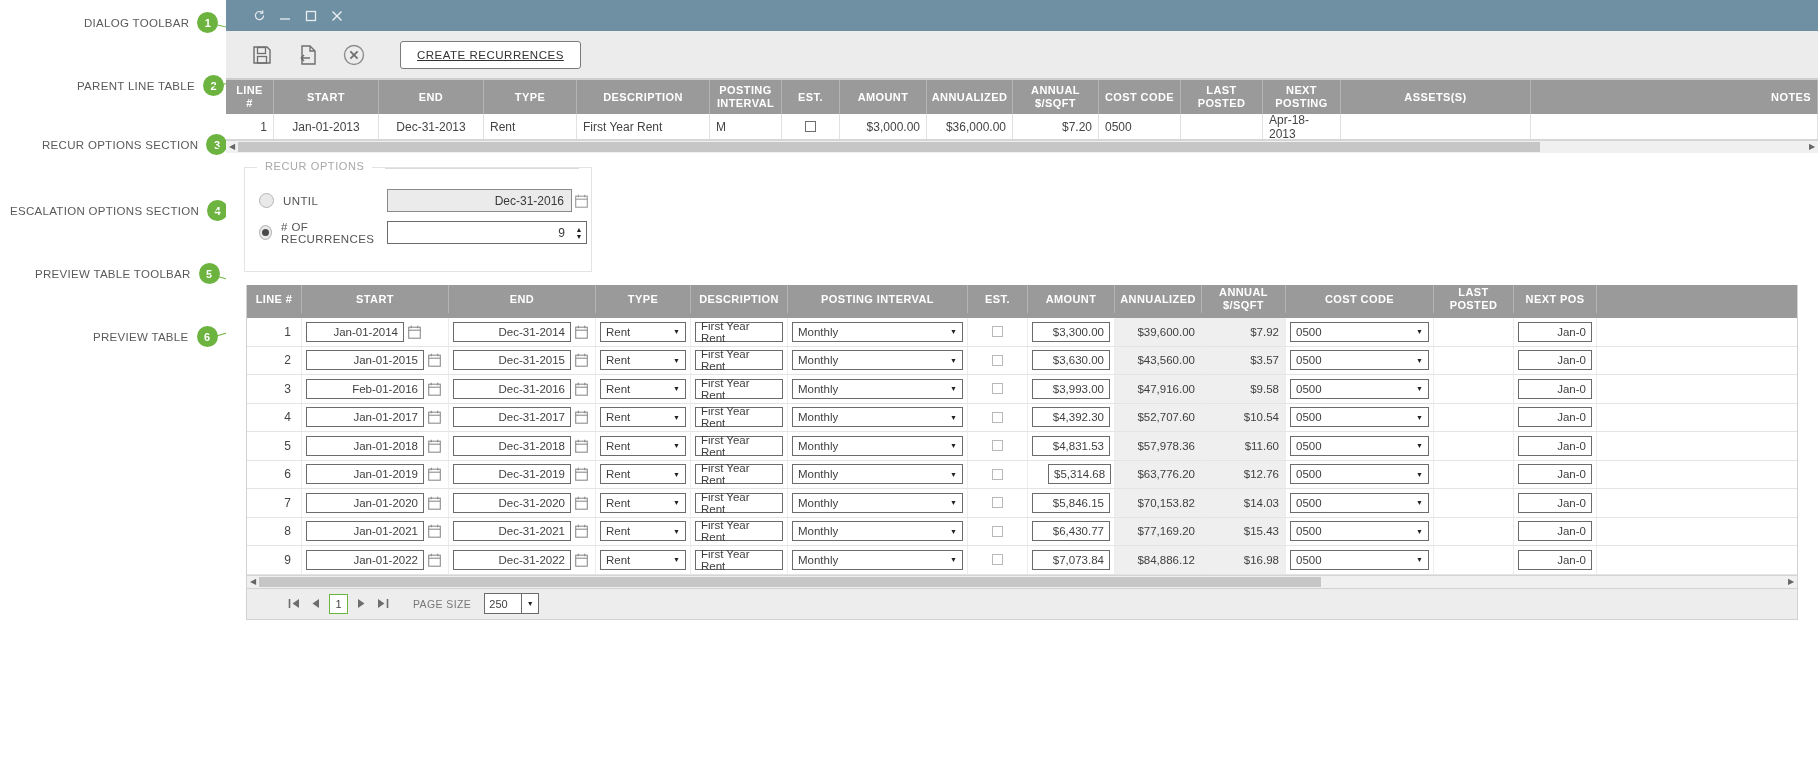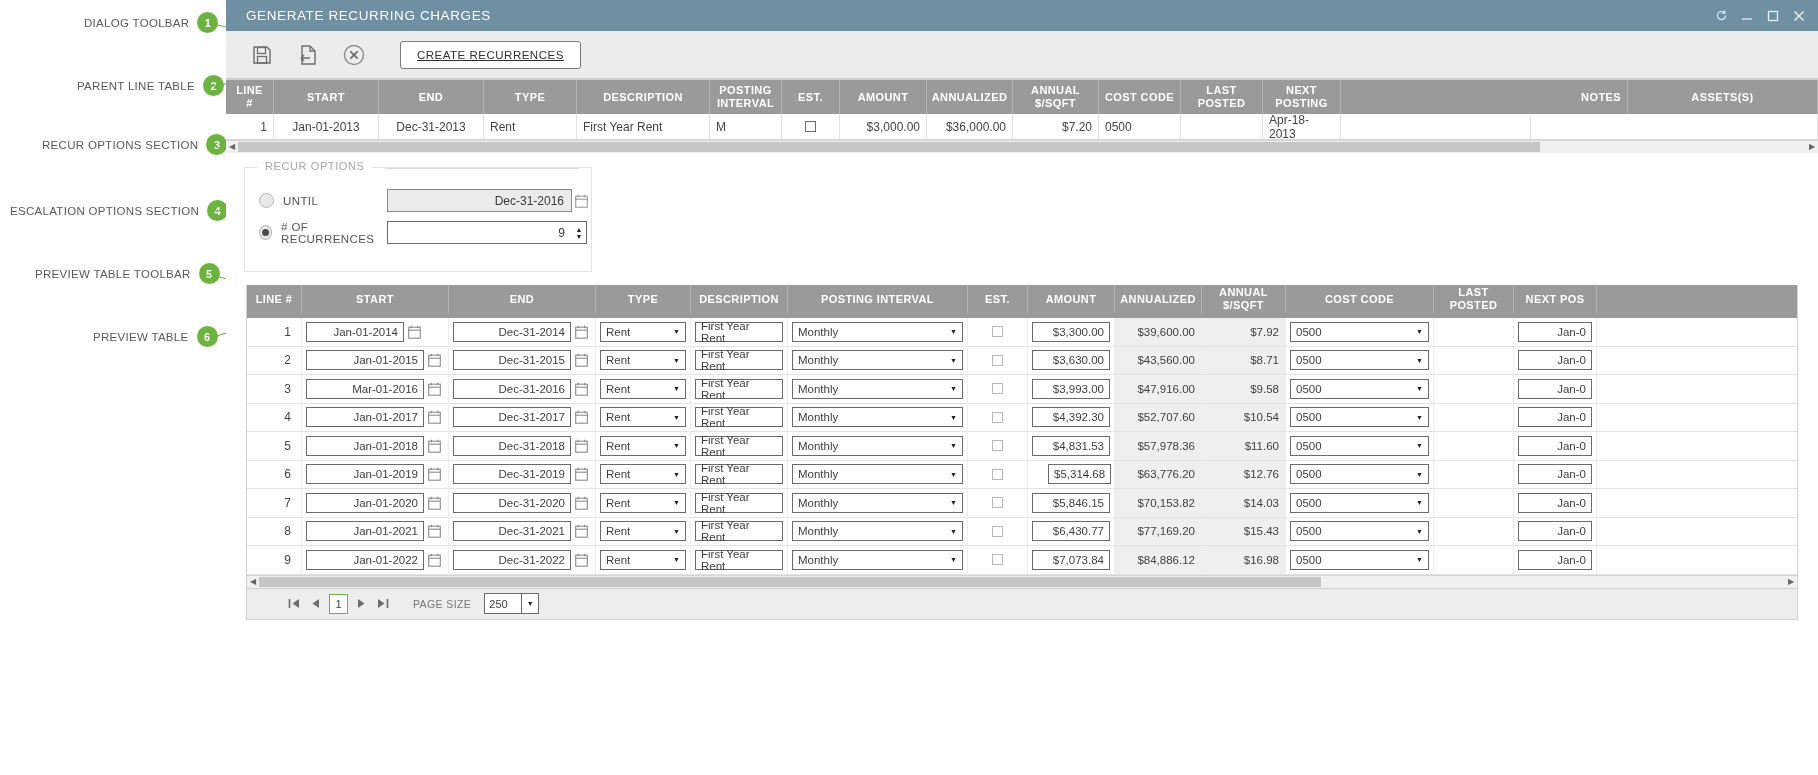--- a/index.html
+++ b/index.html
@@ -154,21 +154,20 @@
   <div class="leader" style="left:210px;top:86px;width:30px;transform:rotate(-10deg);"></div>
   <div class="leader" style="left:211px;top:145px;width:36px;transform:rotate(14deg);"></div>
   <div class="leader" style="left:210px;top:211px;width:420px;transform:rotate(-5.2deg);"></div>
   <div class="leader" style="left:211px;top:274px;width:45px;transform:rotate(16deg);"></div>
   <div class="leader" style="left:211px;top:337px;width:45px;transform:rotate(-16deg);"></div>
 </div>
 
 <div class="dialog">
 
   <div class="titlebar">
-    <div class="ttl">GENERATE RECURRING CHARGES</div>
     <div class="winbtn">
       <svg width="13" height="13" viewBox="0 0 16 16">
           <path d="M13 8a5 5 0 1 1-1.5-3.5" fill="none" stroke="#e8eef2" stroke-width="1.4"></path>
           <path d="M12 1.5V5H8.5" fill="none" stroke="#e8eef2" stroke-width="1.4"></path>
         </svg>
     </div>
     <div class="winbtn">
       <svg width="12" height="12" viewBox="0 0 12 12">
           <line x1="1" y1="9" x2="11" y2="9" stroke="#e8eef2" stroke-width="1.3"></line>
         </svg>
@@ -221,22 +220,22 @@
       <div class="hc" style="width:93px">TYPE</div>
       <div class="hc" style="width:133px">DESCRIPTION</div>
       <div class="hc" style="width:72px">POSTING INTERVAL</div>
       <div class="hc" style="width:58px">EST.</div>
       <div class="hc" style="width:87px">AMOUNT</div>
       <div class="hc" style="width:86px">ANNUALIZED</div>
       <div class="hc" style="width:86px">ANNUAL $/SQFT</div>
       <div class="hc" style="width:82px">COST CODE</div>
       <div class="hc" style="width:82px">LAST POSTED</div>
       <div class="hc" style="width:78px">NEXT POSTING</div>
+      <div class="hc" style="width:190px">ASSETS(S)</div>
       <div class="hc" style="width:287px;justify-content:flex-end">NOTES</div>
-      <div class="hc" style="width:190px">ASSETS(S)</div>
     </div>
     <div class="parent-row">
       <div class="c num" style="width:48px">1</div>
       <div class="c ctr" style="width:105px">Jan-01-2013</div>
       <div class="c ctr" style="width:105px">Dec-31-2013</div>
       <div class="c" style="width:93px">Rent</div>
       <div class="c" style="width:133px">First Year Rent</div>
       <div class="c" style="width:72px">M</div>
       <div class="c ctr" style="width:58px">
           <div class="chk"></div>
@@ -421,37 +420,37 @@
             <div class="c" style="width:60px;justify-content:center">
               <div class="chk" style="border-color:#b8b8b8"></div>
             </div>
             <div class="c" style="width:87px;padding:0">
               <div class="cell-inp" style="width:79px;margin:0 4px">$3,630.00</div>
             </div>
             <div class="c ro-gray" style="width:87px;padding:0">
               <div class="ro">$43,560.00</div>
             </div>
             <div class="c ro-gray" style="width:84px;padding:0">
-              <div class="ro">$8.71</div>
+              <div class="ro">$3.57</div>
             </div>
             <div class="c" style="width:148px">
               <div class="cell-sel" style="width:140px">
                 <span>0500</span>
                 <span class="arrow">▼</span>
               </div>
             </div>
             <div class="c" style="width:80px"></div>
             <div class="c" style="width:83px">
               <div class="cell-inp" style="width:75px">Jan-0</div>
             </div>
           </div>
           <div class="pv-row">
             <div class="c" style="width:55px;justify-content:flex-end;padding-right:10px;">3</div>
             <div class="c" style="width:147px">
-              <div class="cell-inp" style="width:118px">Mar-01-2016</div>
+              <div class="cell-inp" style="width:118px">Feb-01-2016</div>
               <span class="cal">
                 <svg width="13" height="14" viewBox="0 0 13 14">
                   <rect x="0.7" y="2.2" width="11.6" height="11" fill="none" stroke="#8d8d8d" stroke-width="1.1"></rect>
                   <line x1="0.7" y1="5.2" x2="12.3" y2="5.2" stroke="#8d8d8d" stroke-width="1.1"></line>
                   <line x1="3.3" y1="0.8" x2="3.3" y2="3.2" stroke="#8d8d8d" stroke-width="1.2"></line>
                   <line x1="9.7" y1="0.8" x2="9.7" y2="3.2" stroke="#8d8d8d" stroke-width="1.2"></line>
                 </svg>
               </span>
             </div>
             <div class="c" style="width:147px">

